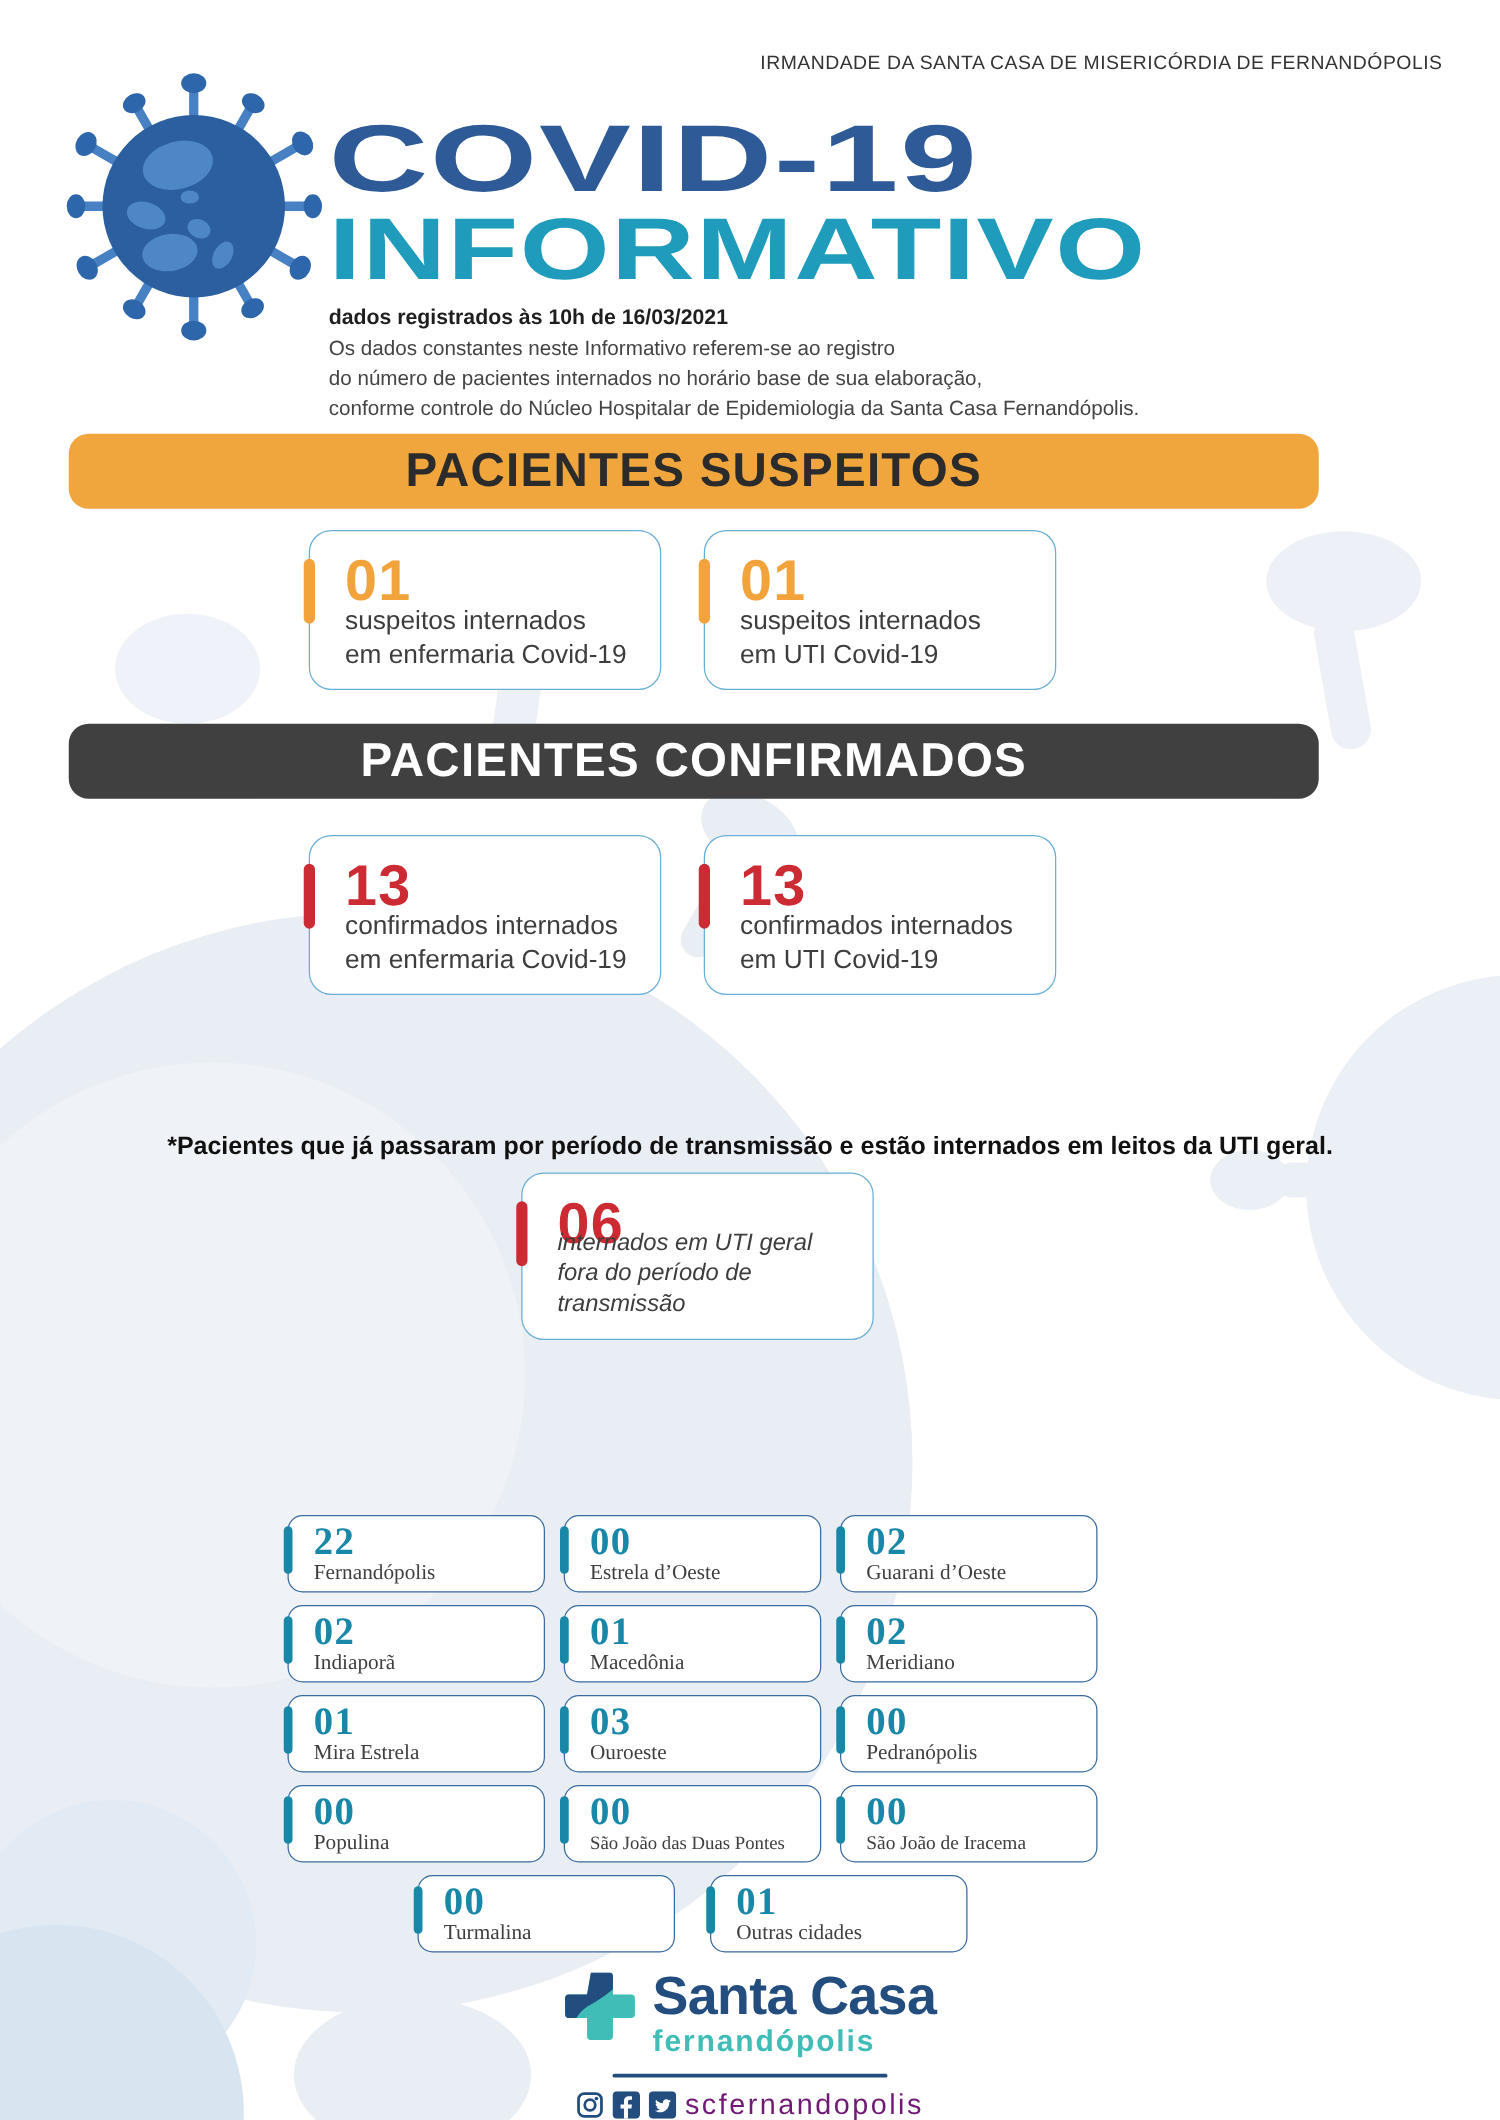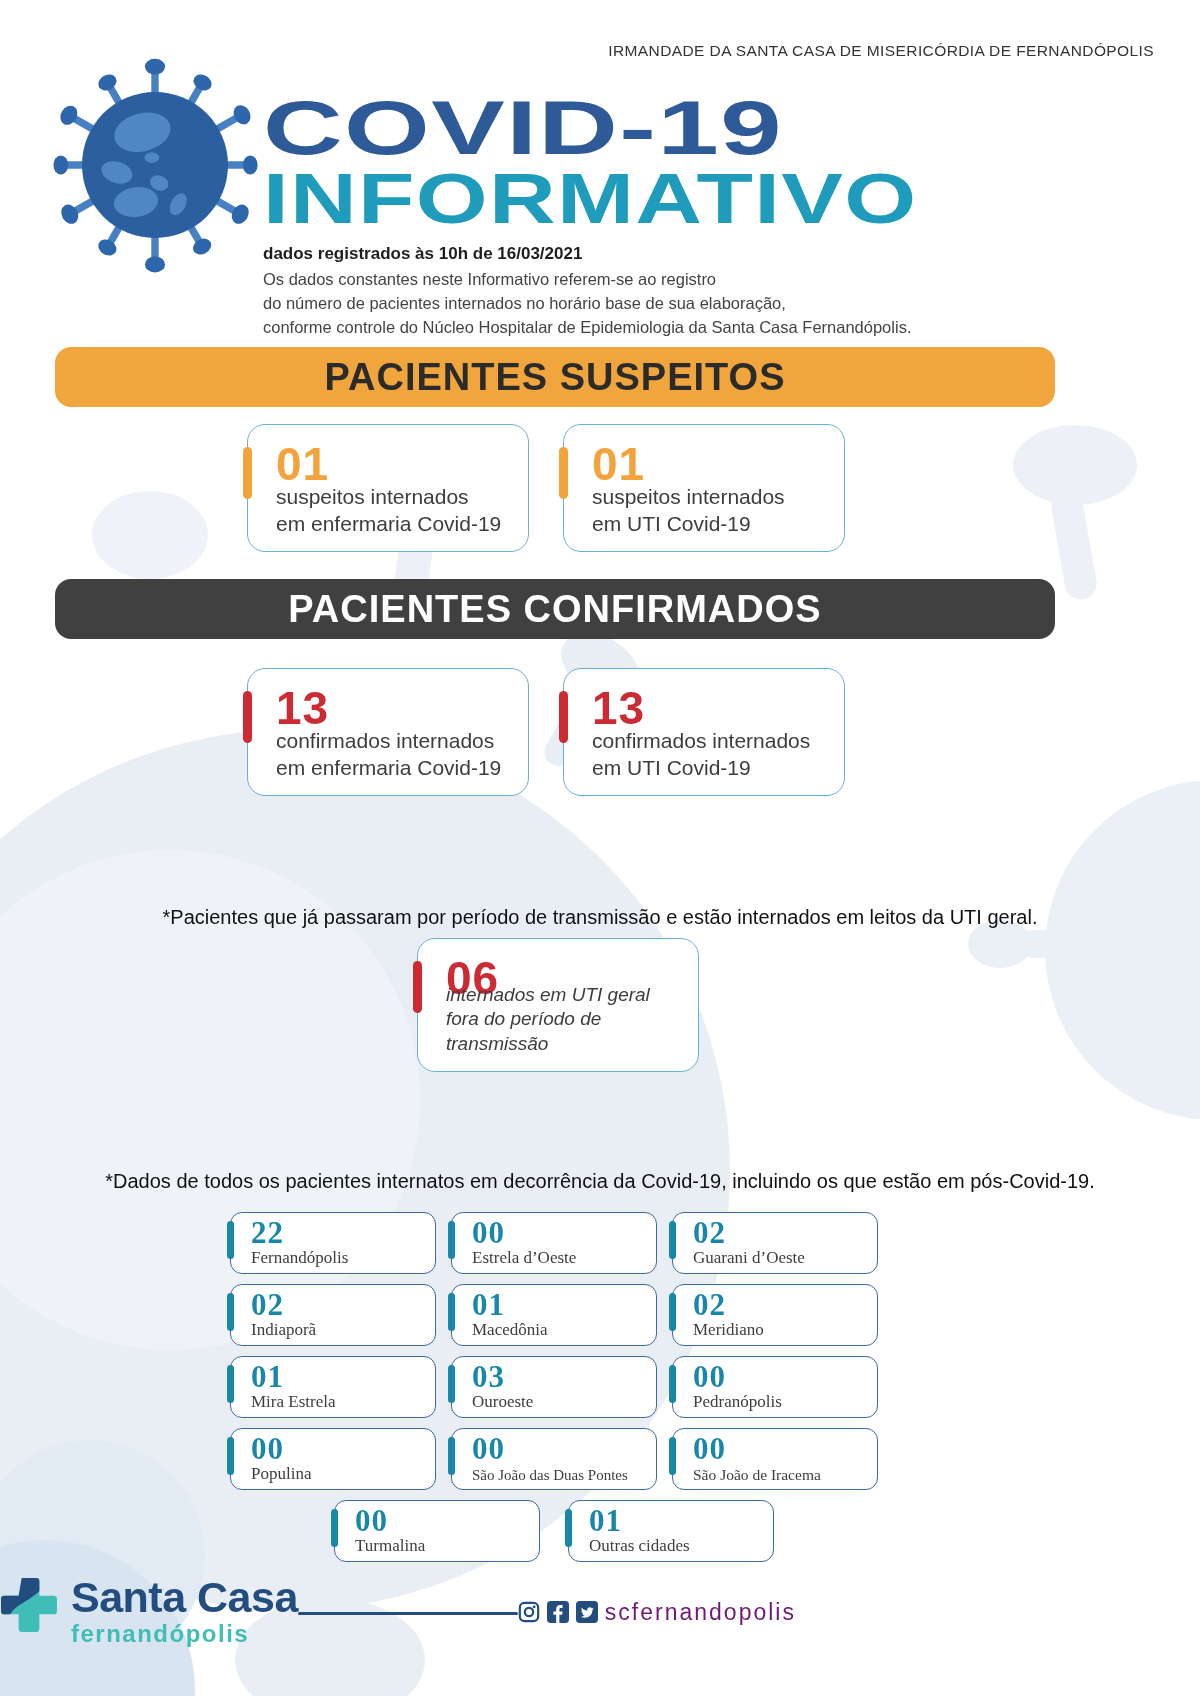--- a/index.html
+++ b/index.html
@@ -23,21 +23,21 @@
 
   .banner { position:absolute; left:55px; width:1000px; height:60px; border-radius:16px;
             display:flex; align-items:center; justify-content:center;
             font-size:38px; font-weight:bold; letter-spacing:1px; white-space:nowrap; }
   .banner-suspects  { top:347px; background:#F0A63C; color:#2b2b2b; }
   .banner-confirmed { top:579px; background:#404040; color:#ffffff; }
   .banner-post      { top:838px; background:#1581A5; color:#ffffff; }
   .banner-city      { top:1100px; background:#1581A5; color:#ffffff; }
 
   .note { position:absolute; left:0; width:1200px; text-align:center;
-          font-size:20px; font-weight:normal; color:#111111; }
+          font-size:20px; font-weight:bold; color:#111111; }
   .note-post { top:906px; }
   .note-city { top:1170px; }
 
   .stat-card { position:absolute; width:282px; height:128px; background:#ffffff;
                border:1.5px solid #69AFD5; border-radius:18px; }
   .stat-card .bar { position:absolute; left:-5px; top:22px; width:9px; height:52px; border-radius:5px; }
   .stat-card .num { position:absolute; left:28px; top:12px; font-size:46px; font-weight:bold; letter-spacing:1px; }
   .stat-card .lines { position:absolute; left:28px; bottom:13px; font-size:21px; line-height:1.28; color:#3d3d3d; }
   .stat-post { height:134px; }
   .stat-post .lines { font-size:19px; bottom:15px;font-style:italic; }
@@ -47,21 +47,21 @@
   .city-grid { position:absolute; left:230px; top:1212px; width:648px; }
   .city-row { display:flex; gap:15px; margin-bottom:10px; }
   .city-row.last { justify-content:center; gap:28px; }
   .city-card { position:relative; width:206px; height:62px; background:#ffffff;
                border:1.6px solid #3A6B9E; border-radius:12px;font-family:Liberation Serif, serif; }
   .city-card .bar { position:absolute; left:-4px; top:8px; width:7px; height:38px; border-radius:4px; background:#1887A8; }
   .city-card .num { position:absolute; left:20px; top:2px; font-size:31px; font-weight:bold; color:#1887A8; letter-spacing:1px; }
   .city-card .name { position:absolute; left:20px; bottom:5px; font-size:17px; color:#3e3e3e; white-space:nowrap; }
 
   .footer { position:absolute; left:0; top:1576px; width:1200px;
-            display:flex; flex-direction:row; align-items:center; }
+            display:flex; flex-direction:column; align-items:center; }
   .brand { display:flex; align-items:flex-start; gap:13px; }
   .brand-name { font-size:43px; font-weight:bold; color:#224D7E; letter-spacing:-0.5px; line-height:1.0; }
   .brand-sub { font-size:24px; font-weight:bold; color:#3FBDB6; letter-spacing:1.5px; margin-top:1px; }
   .divider { width:220px; height:3px; background:#224D7E; margin:11px 0 8px; border-radius:2px; }
   .social { display:flex; align-items:center; gap:7px; }
   .social-handle { font-size:23px; color:#701a75; letter-spacing:2px; }
 </style>
 </head>
 <body>
 
@@ -202,21 +202,20 @@
 
     <div class="stat-card stat-post" style="left:417px; top:938px;">
       <span class="bar bar-red"></span>
       <div class="num red">06</div>
       <div class="lines">
         <div>internados em UTI geral</div>
         <div>fora do período de transmissão</div>
       </div>
     </div>
 
-    <div class="note note-city">*Dados de todos os pacientes internatos em decorrência da Covid-19, incluindo os que estão em pós-Covid-19.</div>
 
     <div class="city-grid">
       <div class="city-row">
         <div class="city-card">
           <span class="bar"></span>
           <div class="num">22</div>
           <div class="name">Fernandópolis</div>
         </div>
         <div class="city-card">
           <span class="bar"></span>

